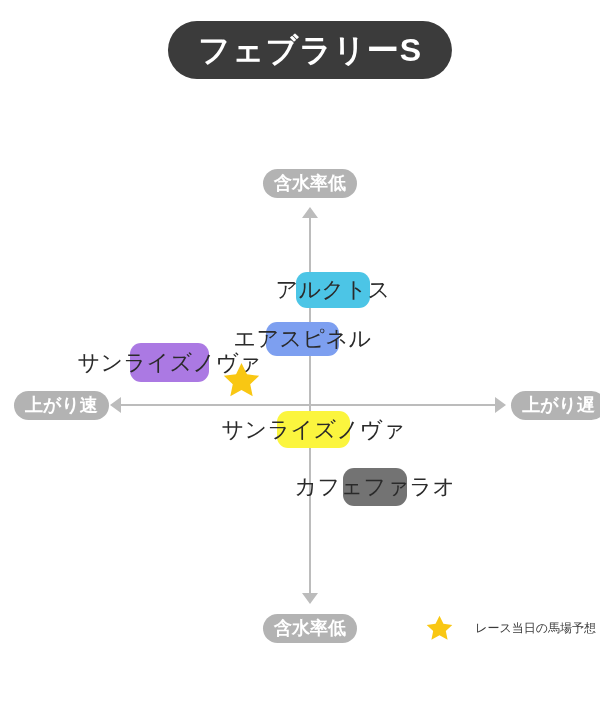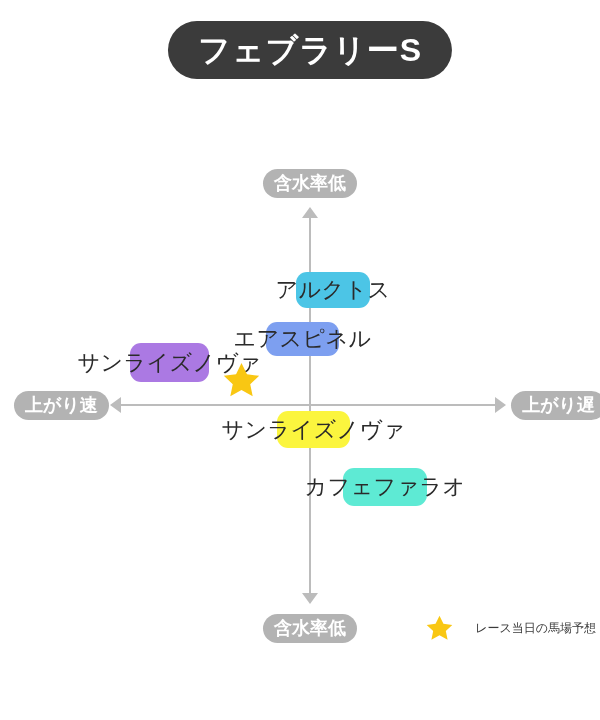--- a/index.html
+++ b/index.html
@@ -74,21 +74,21 @@
   <div class="axis-pill pill-top">含水率低</div>
   <div class="axis-pill pill-bottom">含水率低</div>
   <div class="axis-pill pill-left">上がり速</div>
   <div class="axis-pill pill-right">上がり遅</div>
 
   <div>
       <div class="horse-label" style="left: 286px; top: 272px; width: 74px; height: 36px; background: rgb(76, 197, 230);">アルクトス</div>
       <div class="horse-label" style="left: 256px; top: 322px; width: 73px; height: 34px; background: rgb(125, 159, 240);">エアスピネル</div>
       <div class="horse-label" style="left: 120px; top: 343px; width: 79px; height: 39px; background: rgb(171, 121, 227);">サンライズノヴァ</div>
       <div class="horse-label" style="left: 267px; top: 411px; width: 73px; height: 37px; background: rgb(251, 245, 62);">サンライズノヴァ</div>
-      <div class="horse-label" style="left: 333px; top: 468px; width: 84px; height: 38px; background: #5eead4;">カフェファラオ</div>
+      <div class="horse-label" style="left: 333px; top: 468px; width: 64px; height: 38px; background: #737373;">カフェファラオ</div>
     </div>
 
   <svg class="star-marker" width="37" height="36" viewBox="0 0 36 35" style="left: 213px; top: 362px;">
     <polygon points="18,1 23.3,11.9 35.2,13.4 26.5,21.6 28.9,33.4 18,27.2 7.1,33.4 9.5,21.6 0.8,13.4 12.7,11.9" fill="#f9c713"></polygon>
   </svg>
 
   <div class="legend">
     <svg width="27" height="26" viewBox="0 0 36 35">
       <polygon points="18,1 23.3,11.9 35.2,13.4 26.5,21.6 28.9,33.4 18,27.2 7.1,33.4 9.5,21.6 0.8,13.4 12.7,11.9" fill="#f9c713"></polygon>
     </svg>

